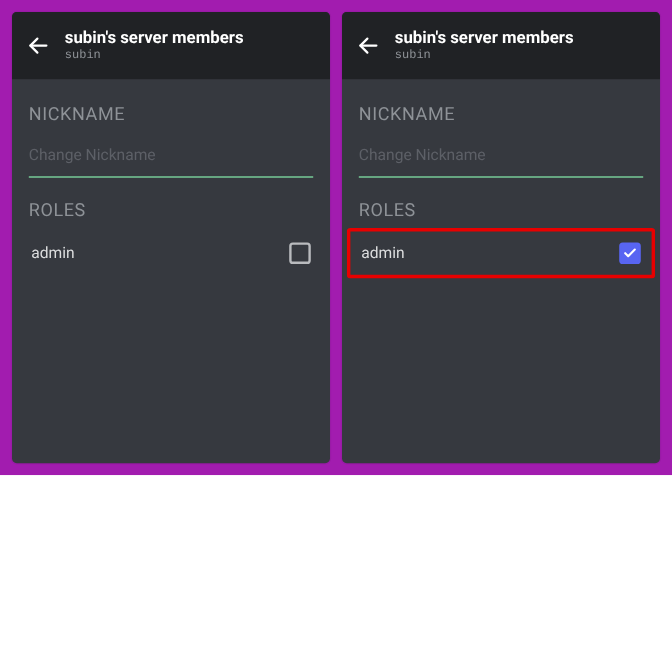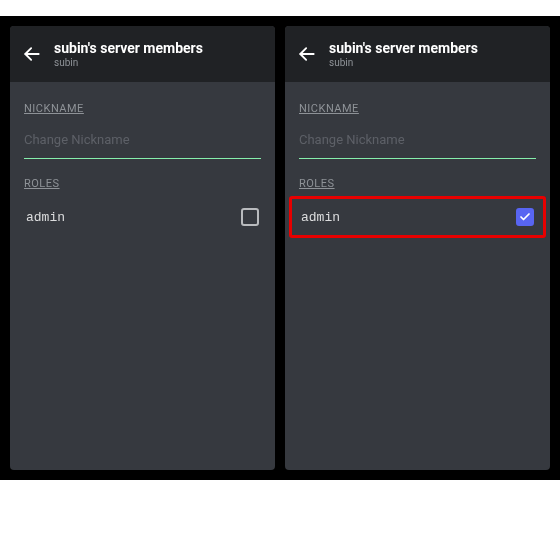--- a/index.html
+++ b/index.html
@@ -1,28 +1,28 @@
 <!DOCTYPE html>
 <html><head>
 <meta charset="utf-8">
 <style>
   html,body{margin:0;padding:0;background:#ffffff;font-family:-apple-system,BlinkMacSystemFont,"Segoe UI",Roboto,Helvetica,Arial,sans-serif;}
-  .stage{width:560px;height:464px;display:flex;gap:10px;padding:10px;box-sizing:border-box;background:#000000;margin-top:16px;}
+  .stage{width:560px;height:396px;display:flex;gap:10px;padding:10px;box-sizing:border-box;background:#a21caf;}
   .phone{flex:1;background:#36393f;border-radius:4px;overflow:hidden;display:flex;flex-direction:column;box-shadow:0 0 0 1px rgba(0,0,0,.05);}
   .header{background:#202225;height:56px;display:flex;align-items:center;padding:0 10px;gap:10px;}
   .back{flex:0 0 auto;display:flex;align-items:center;justify-content:center;width:24px;height:24px;color:#ffffff;}
   .back svg{display:block;}
   .titles{display:flex;flex-direction:column;line-height:1.15;}
   .title{color:#ffffff;font-weight:700;font-size:14px;}
-  .subtitle{color:#8e9297;font-size:10px;margin-top:1px;}
+  .subtitle{color:#8e9297;font-size:10px;margin-top:1px;font-family:Liberation Mono, monospace;}
   .content{flex:1;padding:12px 14px 0 14px;}
-  .section-label{color:#8e9297;font-size:11px;letter-spacing:.5px;margin:8px 0 6px 0;text-transform:uppercase;text-decoration:underline;}
+  .section-label{color:#8e9297;font-size:15px;letter-spacing:.5px;margin:8px 0 6px 0;text-transform:uppercase;}
   .input-row{padding:8px 0 10px 0;border-bottom:1px solid #86efac;}
   .placeholder{color:#5d6067;font-size:13px;}
-  .role-row{display:flex;align-items:center;justify-content:space-between;padding:12px 2px;border-radius:3px;font-family:Liberation Mono, monospace;}
+  .role-row{display:flex;align-items:center;justify-content:space-between;padding:12px 2px;border-radius:3px;}
   .role-name{color:#dcddde;font-size:13px;}
   .checkbox{width:18px;height:18px;border:2px solid #b9bbbe;border-radius:3px;box-sizing:border-box;display:flex;align-items:center;justify-content:center;}
   .checkbox.checked{background:#5865f2;border-color:#5865f2;}
   .checkbox.checked svg{display:block;}
   .checkbox svg{display:none;}
   .highlight{box-shadow:0 0 0 3px #e80000 inset;margin:0 -10px;padding-left:12px;padding-right:12px;}
 </style>
 </head>
 <body>
 

